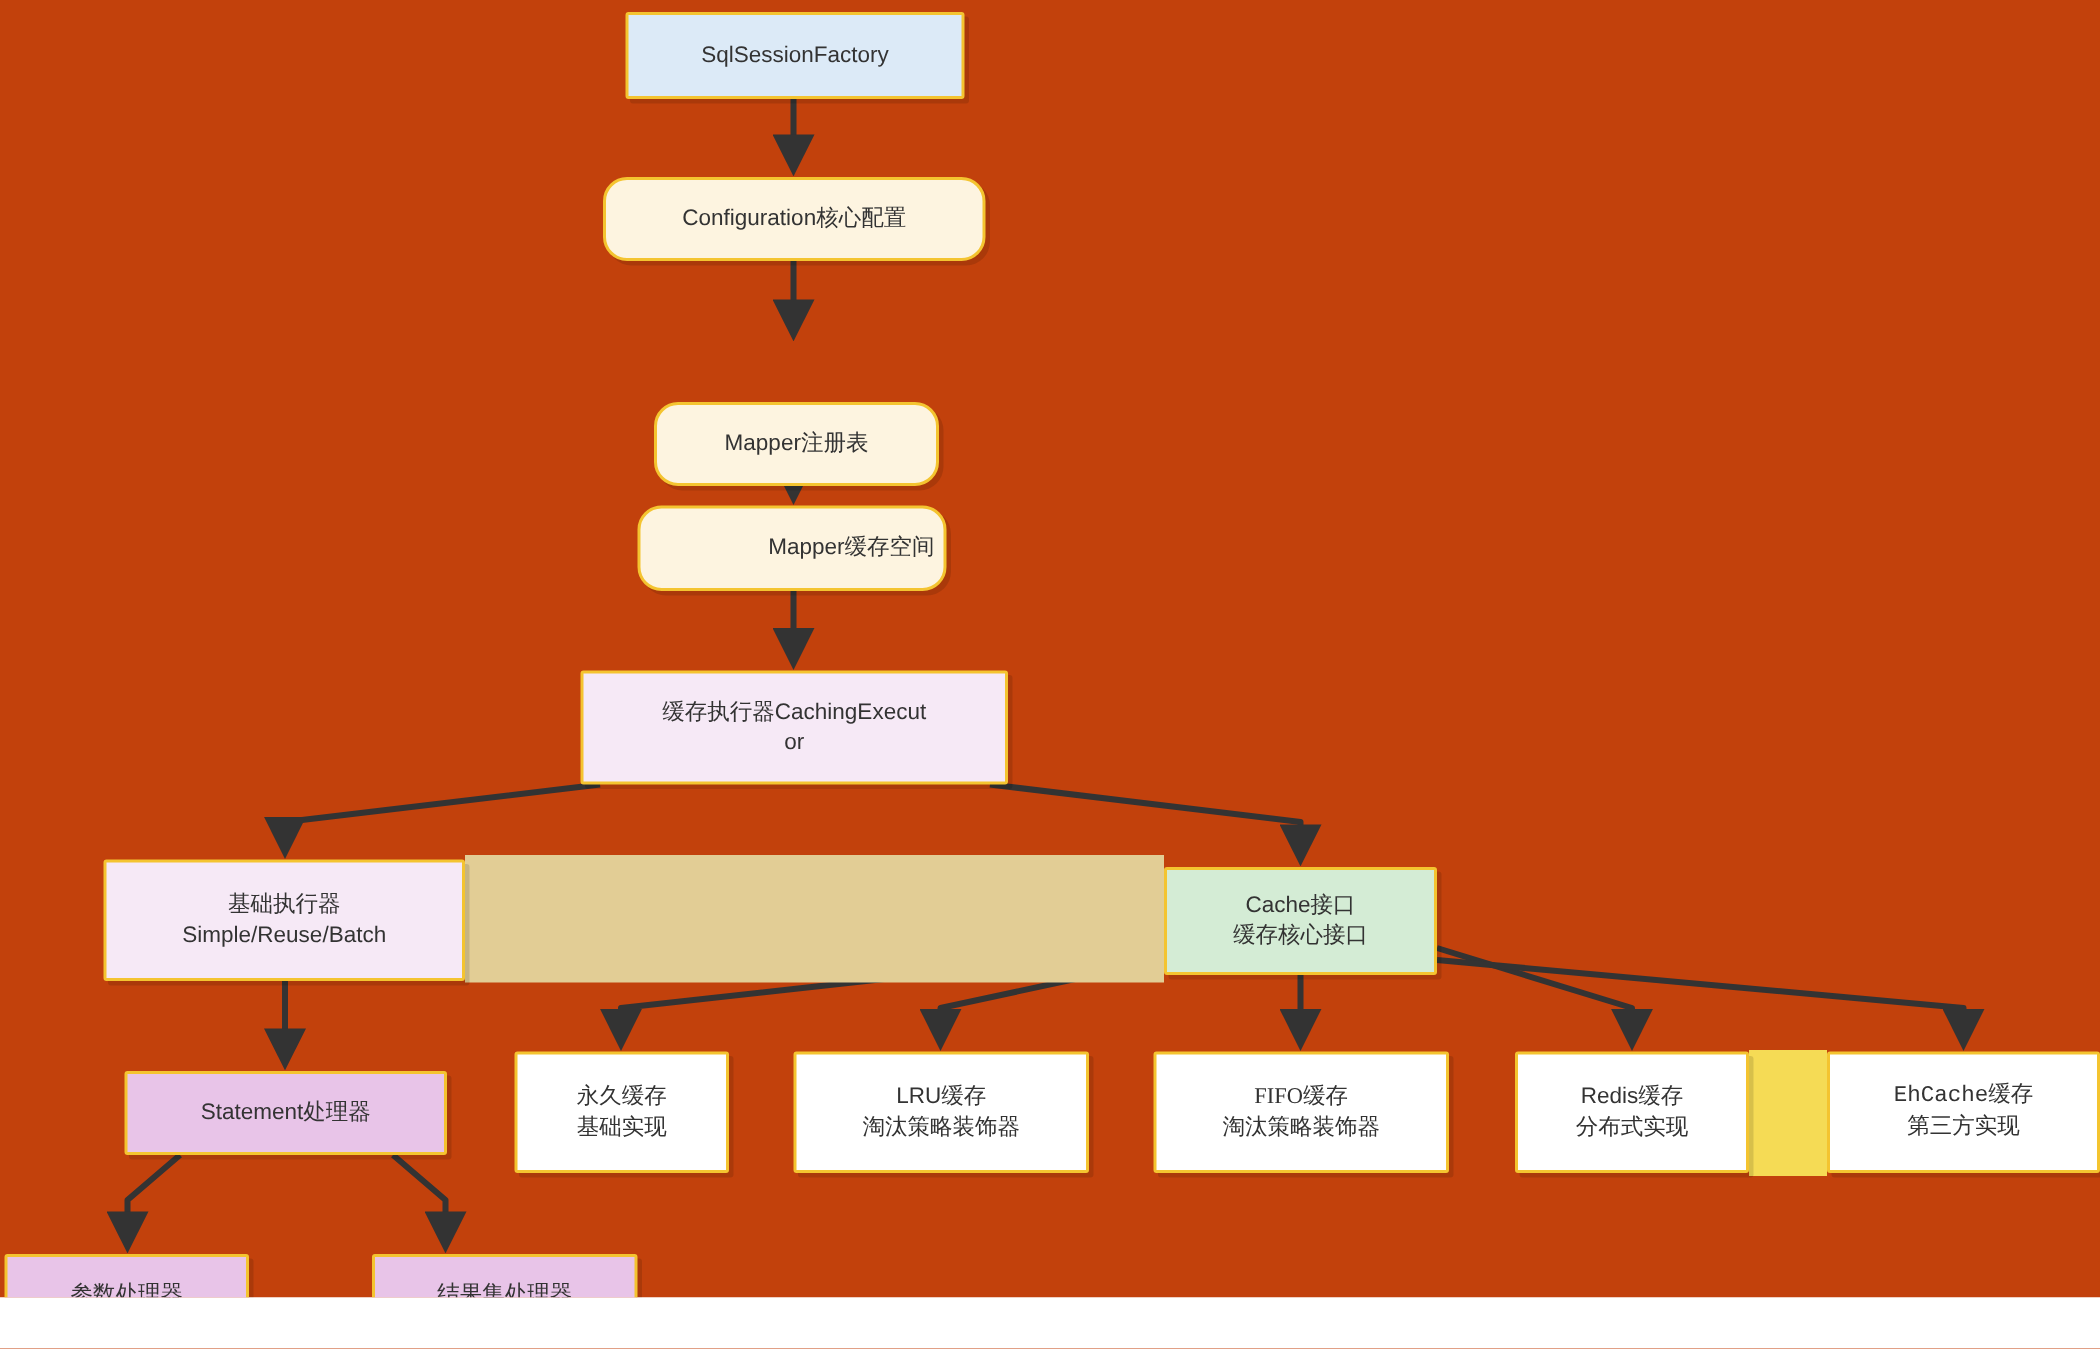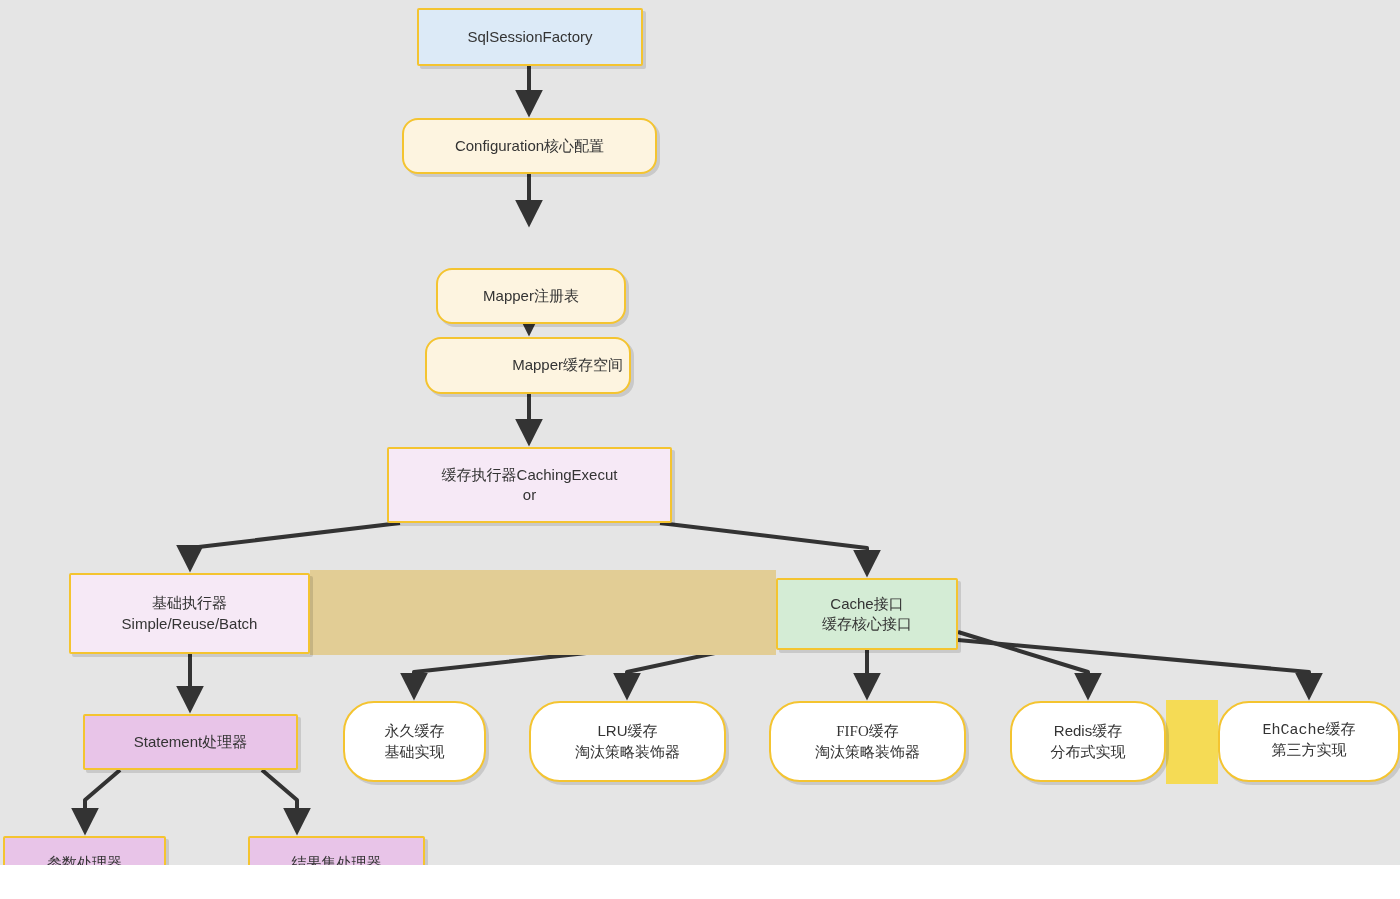--- a/index.html
+++ b/index.html
@@ -4,21 +4,21 @@
 <style>
   html, body {
     margin: 0;
     padding: 0;
     background: #ffffff;
   }
   #canvas {
     position: relative;
     width: 1400px;
     height: 865px;
-    background: #e5e5e5;
+    background: #c2410c;
     overflow: hidden;
     font-family: "Liberation Sans", "DejaVu Sans", sans-serif;
   }
   svg.edges {
     position: absolute;
     left: 0;
     top: 0;
     width: 1400px;
     height: 899px;
     pointer-events: none;
@@ -42,21 +42,21 @@
   .band {
     position: absolute;
     box-sizing: border-box;
     z-index: 1;
   }
   .fill-blue   { background: #dceaf7; }
   .fill-cream  { background: #fdf4e0; border-radius: 16px; }
   .fill-lav    { background: #f6e9f6; }
   .fill-green  { background: #d4ecd5; }
   .fill-violet { background: #e8c4e8; }
-  .fill-white  { background: #ffffff; border-radius: 31px; }
+  .fill-white  { background: #ffffff; }
   .fill-tan    { background: #e2cd95; }
   .fill-yellow { background: #f5db55; }
 </style>
 </head>
 <body>
 
 <div id="canvas">
   <svg class="edges" viewBox="0 0 1400 899">
     <defs>
       <marker id="arrow" viewBox="0 0 10 10" refX="8" refY="5" markerWidth="7" markerHeight="7" orient="auto-start-reverse">

